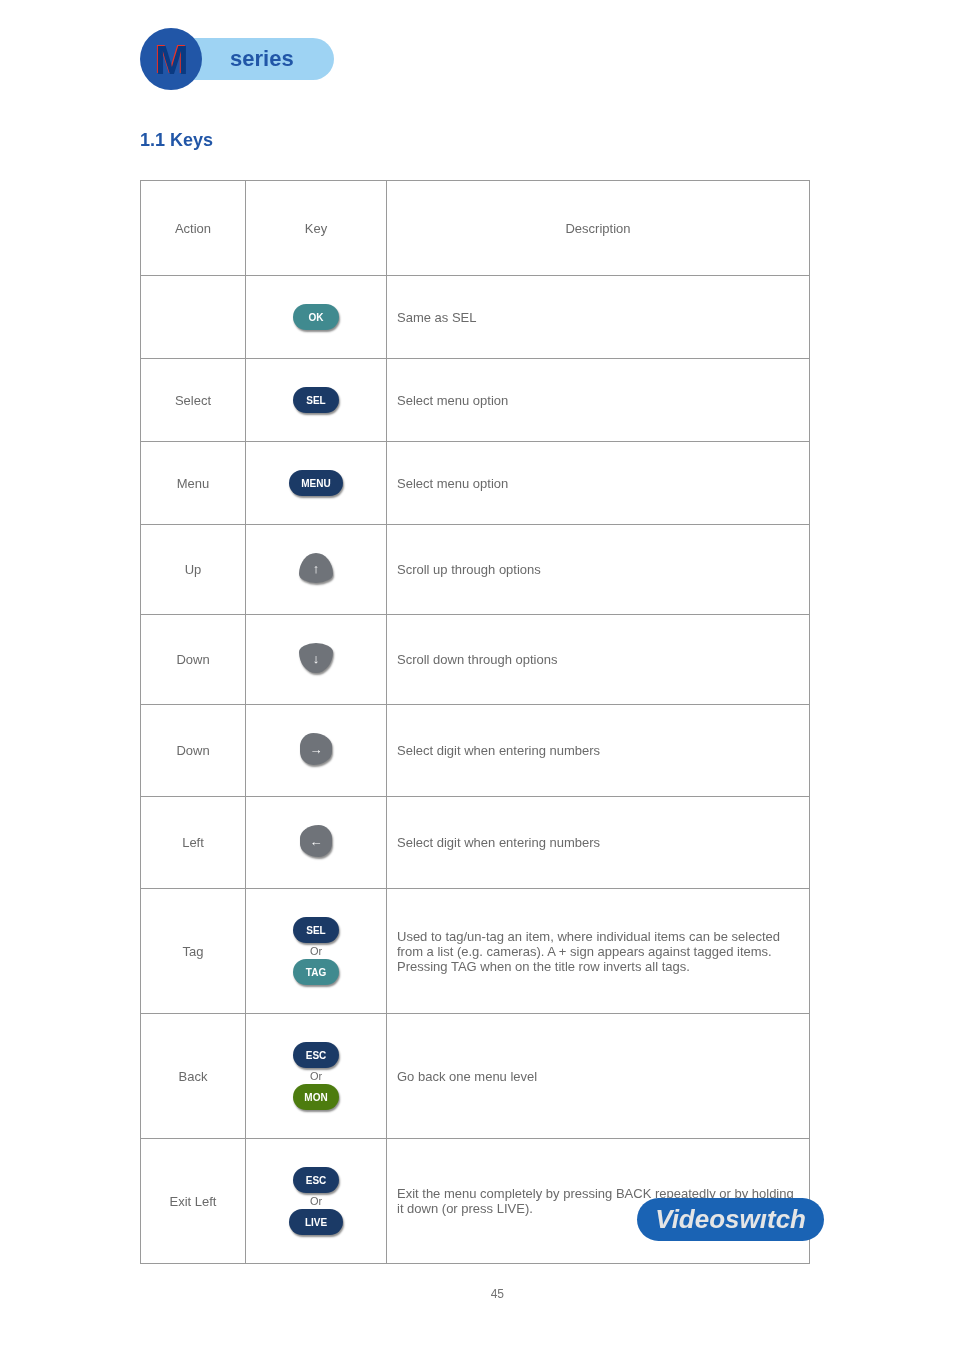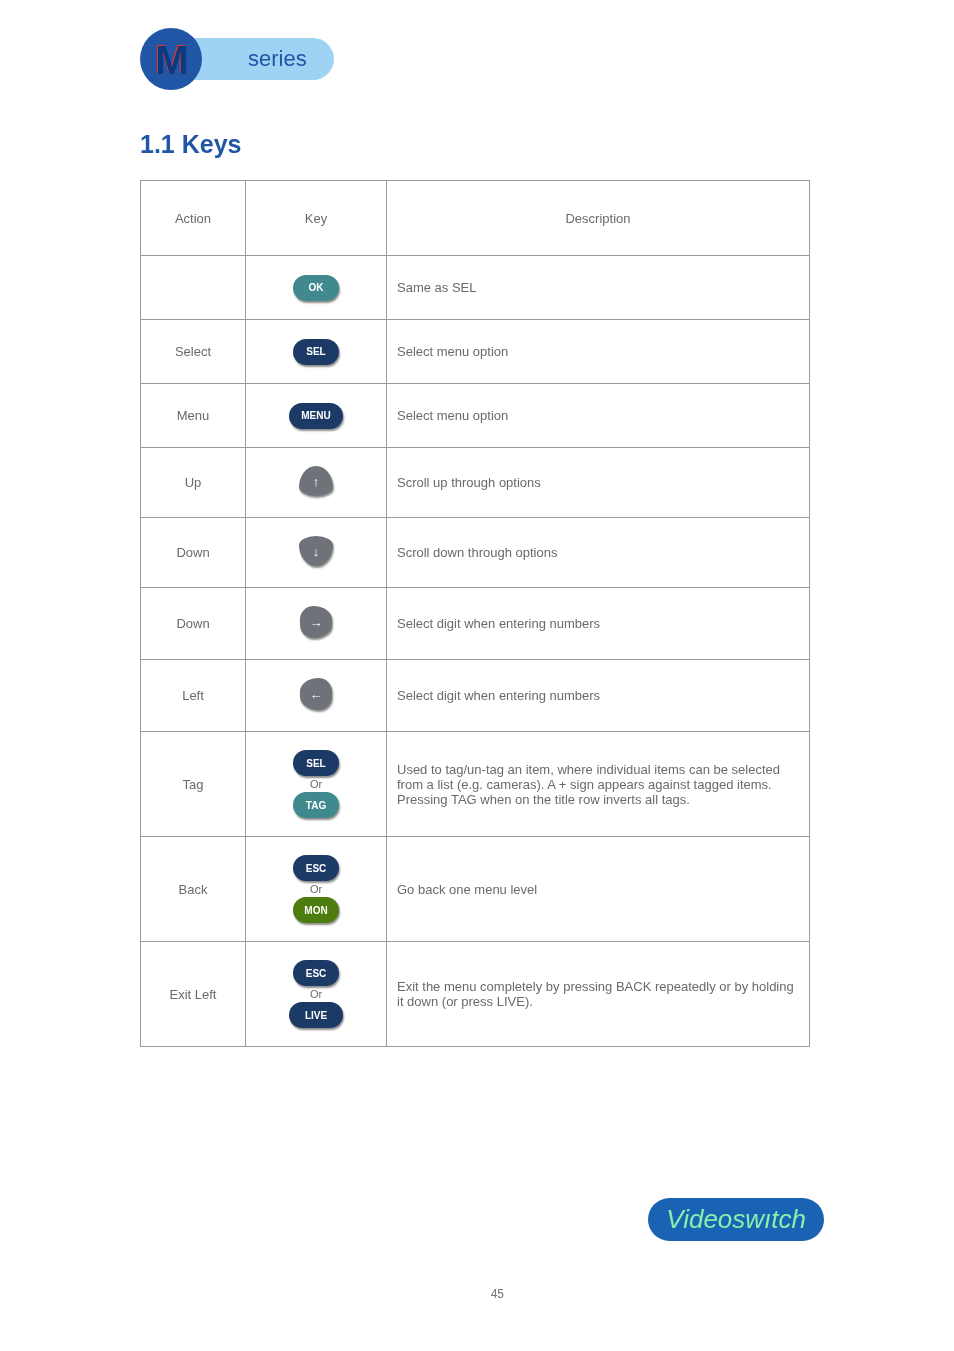--- a/index.html
+++ b/index.html
@@ -2,48 +2,48 @@
 <html><head>
 <meta charset="utf-8">
 <style>
 html,body{margin:0;padding:0;background:#fff;font-family:Arial,Helvetica,sans-serif;color:#5f5f5f}
 .page{width:954px;height:1351px;position:relative;box-sizing:border-box;padding:30px 60px}
 .logo{position:absolute;top:28px;left:140px}
 .logo-shape{position:relative;width:200px;height:62px}
 .logo-back{position:absolute;left:26px;top:10px;width:168px;height:42px;background:#9ed3f3;border-radius:21px}
 .logo-circle{position:absolute;left:0;top:0;width:62px;height:62px;background:#2156a7;border-radius:50%;display:flex;align-items:center;justify-content:center;font-family:Arial Black,Arial,sans-serif;font-size:40px;font-weight:900;color:#ef3323}
 .logo-m-shadow{position:absolute;color:#0a3a82;transform:translate(1px,1px)}
-.logo-text{position:absolute;left:108px;top:18px;font-size:22px;font-weight:400;color:#2156a7}
-.section-heading{position:absolute;top:130px;left:140px;color:#2156a7;font-size:25px;font-weight:700}
+.logo-text{position:absolute;left:90px;top:18px;font-size:22px;font-weight:700;color:#2156a7}
+.section-heading{position:absolute;top:130px;left:140px;color:#2156a7;font-size:18px;font-weight:700}
 table.keys{border-collapse:collapse;width:670px;margin-top:150px;margin-left:80px}
 table.keys td,table.keys th{border:1px solid #9a9a9a;vertical-align:middle;font-size:13px;color:#6a6a6a}
 table.keys th{font-weight:400;height:38px;text-align:center}
 table.keys td:first-child{text-align:center}
 .col-action{width:92px;padding:0 6px}
-.col-key{width:132px;text-align:center;padding:18px 4px}
+.col-key{width:132px;text-align:center;padding:28px 4px}
 .col-desc{padding:16px 10px}
 .tall{height:78px}
 .short{height:64px}
 
 .key{display:inline-flex;justify-content:center;align-items:center;min-width:46px;height:26px;border-radius:13px;font-size:10px;font-weight:700;color:#fff;box-shadow:1px 2px 2px rgba(0,0,0,.45)}
 .key.lg{min-width:54px}
 .key.navy{background:#1b3a66}
 .key.teal{background:#408a8f}
 .key.gray{background:#4d7c0f}
 
 .arrow{display:inline-block;width:34px;height:30px;background:#6f7379;position:relative;box-shadow:1px 2px 2px rgba(0,0,0,.45)}
 .arrow span{position:absolute;color:#fff;font-size:13px;font-weight:700;top:50%;left:50%;transform:translate(-50%,-50%)}
 .arrow.up{border-radius:50% 50% 50% 50%/70% 70% 30% 30%}
 .arrow.down{border-radius:50% 50% 50% 50%/30% 30% 70% 70%}
 .arrow.right{width:32px;height:32px;border-radius:50% 50% 50% 50%/50% 50% 50% 50%;border-top-right-radius:70% 50%;border-bottom-right-radius:70% 50%}
 .arrow.left{width:32px;height:32px;border-radius:50% 50% 50% 50%/50% 50% 50% 50%;border-top-left-radius:70% 50%;border-bottom-left-radius:70% 50%}
 .stack{display:flex;flex-direction:column;align-items:center;gap:2px}
 .stack .smalltxt{font-size:11px;color:#6a6a6a}
 .footer-logo{position:absolute;right:130px;bottom:110px}
-.vs{display:inline-flex;align-items:center;justify-content:center;background:#1a63b4;color:#86efac;font-size:26px;font-weight:400;padding:6px 18px;border-radius:24px;font-style:italic}
+.vs{display:inline-flex;align-items:center;justify-content:center;background:#1a63b4;color:#e5e5e5;font-size:26px;font-weight:700;padding:6px 18px;border-radius:24px;font-style:italic}
 .pagenum{position:absolute;bottom:50px;right:450px;font-size:12px;color:#737373}
 </style>
 </head>
 <body>
 
 <div class="page">
   <div class="logo">
     <div class="logo-shape">
       <div class="logo-back"></div>
       <div class="logo-circle">

